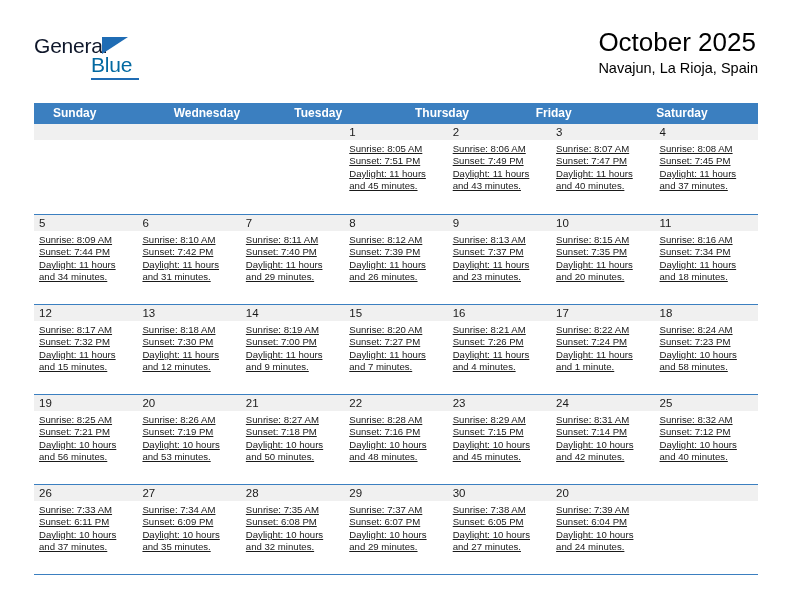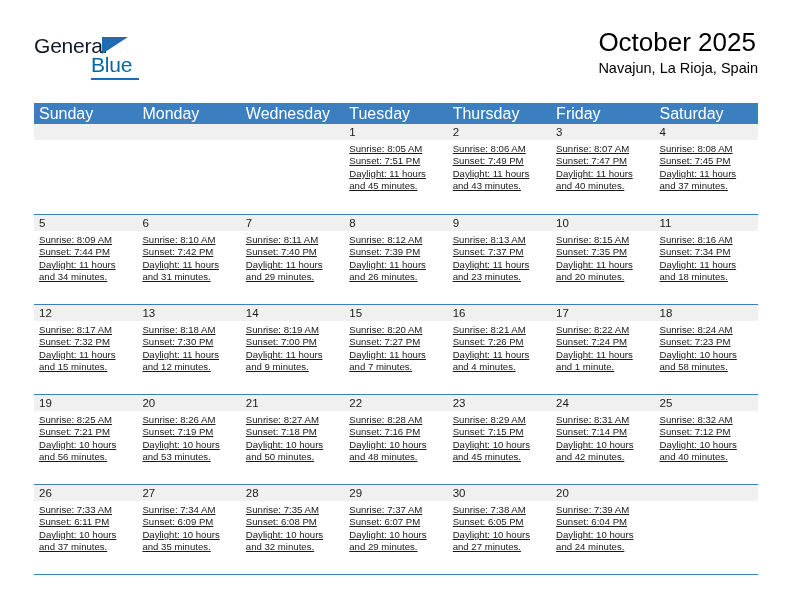--- a/index.html
+++ b/index.html
@@ -100,25 +100,26 @@
   }
   .dow-row {
     display: flex;
     background: #3b7fc0;
     height: 21px;
   }
   .dow {
     flex: 1 1 0;
     box-sizing: border-box;
     color: #ffffff;
-    font-size: 16px;
+    font-size: 12px;
     line-height: 21px;
-    padding-left: 5px;
+    padding-left: 19px;
     white-space: nowrap;
     overflow: hidden;
+    font-weight: bold;
   }
 
   .week {
     display: flex;
     height: 90px;
     border-top: 1.5px solid #3b7fc0;
     box-sizing: border-box;
   }
   .week:first-of-type {
     border-top: none;
@@ -174,21 +175,20 @@
     <div class="titles">
       <div class="cal-title">October 2025</div>
       <div class="cal-subtitle">Navajun, La Rioja, Spain</div>
     </div>
 
   </div>
 
   <div class="calendar">
     <div class="dow-row" id="dow-row">
         <div class="dow">Sunday</div>
-        <div class="dow">Monday</div>
         <div class="dow">Wednesday</div>
         <div class="dow">Tuesday</div>
         <div class="dow">Thursday</div>
         <div class="dow">Friday</div>
         <div class="dow">Saturday</div>
       </div>
     <div id="weeks-container">
         <div class="week">
           <div class="day empty">
             <div class="day-num-band"></div>

